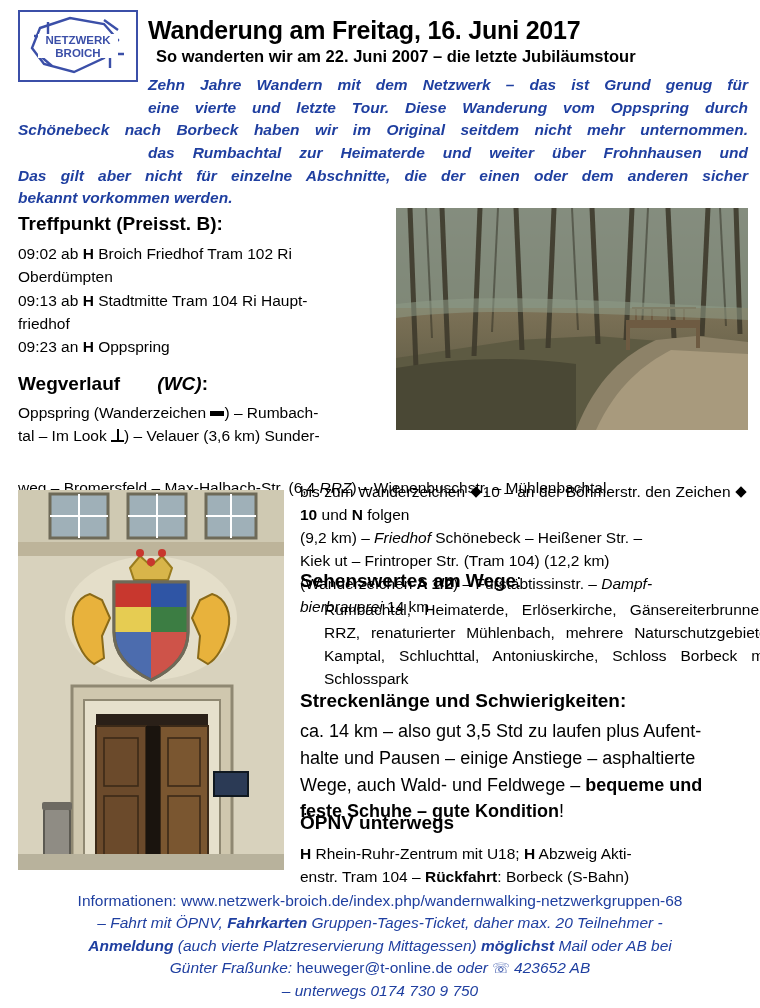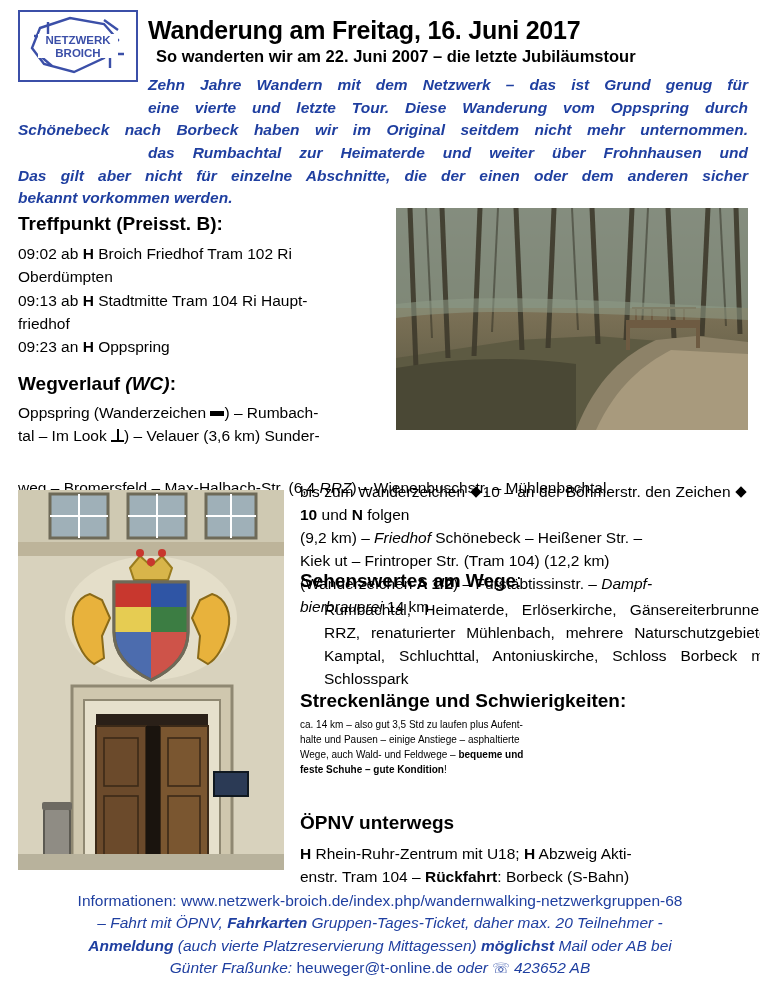--- a/index.html
+++ b/index.html
@@ -74,20 +74,21 @@
 
   
   .h-sec {
     font-size: 19px;
     font-weight: bold;
     line-height: 1.2;
   }
   .h-sec .wc {
     font-style: italic;
     font-weight: bold;
+    margin-left: 32px;
   }
 
   .treffpunkt-head {
     position: absolute;
     left: 18px;
     top: 213px;
   }
   .treffpunkt-body {
     position: absolute;
     left: 18px;
@@ -152,21 +153,21 @@
   .strecke-head {
     position: absolute;
     left: 300px;
     top: 690px;
   }
   .strecke-body {
     position: absolute;
     left: 300px;
     top: 718px;
     width: 448px;
-    font-size: 10px;
+    font-size: 18px;
     line-height: 1.49;
     text-align: justify;
   }
   .oepnv-head {
     position: absolute;
     left: 300px;
     top: 812px;
   }
   .oepnv-body {
     position: absolute;
@@ -501,15 +502,16 @@
     <span class="fl">Informationen: www.netzwerk-broich.de/index.php/wandernwalking-netzwerkgruppen-68</span>
     <span class="fl">
       <span class="it">– Fahrt mit ÖPNV, </span><span class="bi">Fahrkarten</span><span class="it"> Gruppen-Tages-Ticket, daher max. 20 Teilnehmer -</span>
     </span>
     <span class="fl">
       <span class="bi">Anmeldung</span><span class="it"> (auch vierte Platzreservierung Mittagessen) </span><span class="bi">möglichst</span><span class="it"> Mail oder AB bei</span>
     </span>
     <span class="fl">
       <span class="it">Günter Fraßunke: </span><span>heuweger@t-online.de</span><span class="it"> oder </span><span class="phone-sym">☏</span><span class="it"> 423652 AB</span>
     </span>
+    <span class="fl it">– unterwegs 0174 730 9 750</span>
   </div>
 
 </div>
 
 </body></html>

